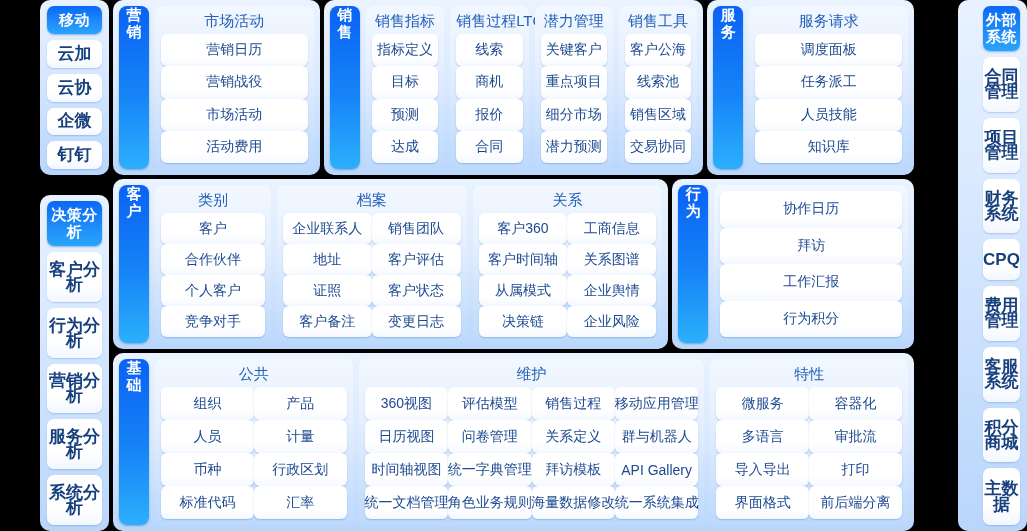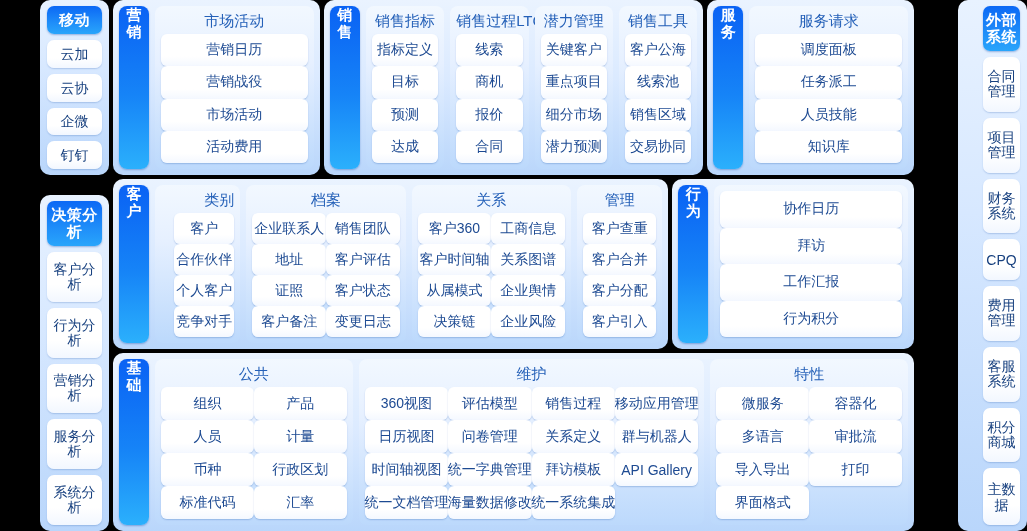--- a/index.html
+++ b/index.html
@@ -37,22 +37,22 @@
     text-align:center;
     padding:5px 0 6px;
     letter-spacing:.5px;
     box-shadow:0 1px 2px rgba(0,60,160,.35);
   }
   .rail-item{
     flex:1 1 auto;
     border-radius:7px;
     background:linear-gradient(180deg,#ffffff 0%,#ffffff 65%,#f2f7ff 100%);
     color:#17407f;
-    font-size:14px;line-height:16px;
-    font-weight:normal;
+    font-size:17px;line-height:16px;
+    font-weight:bold;
     display:flex;align-items:center;justify-content:center;
     text-align:center;
     box-shadow:0 1px 1.5px rgba(40,90,170,.25);
     padding:2px 0;
   }
   .rail-item.two{line-height:15px;}
 
   
   .center{
     flex:1 1 auto;
@@ -223,21 +223,21 @@
             </div>
           </div>
         </div>
       </div>
     <div class="band" id="band-1" style="flex:0 0 170px;">
         <div class="section" style="flex: 1 1 411.2px;">
           <div class="spine">
             <span>客户</span>
           </div>
           <div class="groups">
-            <div class="group" style="flex: 1 1 74px; align-items: flex-end;">
+            <div class="group" style="flex: 1 1 74px;">
               <div class="group-title">类别</div>
               <div class="tiles c1">
                 <div class="tile">客户</div>
                 <div class="tile">合作伙伴</div>
                 <div class="tile">个人客户</div>
                 <div class="tile">竞争对手</div>
               </div>
             </div>
             <div class="group" style="flex: 1 1 148px;">
               <div class="group-title">档案</div>
@@ -256,29 +256,20 @@
               <div class="group-title">关系</div>
               <div class="tiles c2">
                 <div class="tile">客户360</div>
                 <div class="tile">工商信息</div>
                 <div class="tile">客户时间轴</div>
                 <div class="tile">关系图谱</div>
                 <div class="tile">从属模式</div>
                 <div class="tile">企业舆情</div>
                 <div class="tile">决策链</div>
                 <div class="tile">企业风险</div>
-              </div>
-            </div>
-            <div class="group" style="flex: 1 1 74px;">
-              <div class="group-title">管理</div>
-              <div class="tiles c1">
-                <div class="tile">客户查重</div>
-                <div class="tile">客户合并</div>
-                <div class="tile">客户分配</div>
-                <div class="tile">客户引入</div>
               </div>
             </div>
           </div>
         </div>
         <div class="section" style="flex: 1 1 97.6px;">
           <div class="spine">
             <span>行为</span>
           </div>
           <div class="groups">
             <div class="group notitle" style="flex: 1 1 74px;">
@@ -320,34 +311,36 @@
                 <div class="tile sm">移动应用管理</div>
                 <div class="tile">日历视图</div>
                 <div class="tile">问卷管理</div>
                 <div class="tile">关系定义</div>
                 <div class="tile">群与机器人</div>
                 <div class="tile">时间轴视图</div>
                 <div class="tile sm">统一字典管理</div>
                 <div class="tile">拜访模板</div>
                 <div class="tile sm">API Gallery</div>
                 <div class="tile sm">统一文档管理</div>
+                <div class="tile sm">角色业务规则</div>
                 <div class="tile sm">海量数据修改</div>
                 <div class="tile sm">统一系统集成</div>
               </div>
             </div>
             <div class="group" style="flex: 1 1 148px;">
               <div class="group-title">特性</div>
               <div class="tiles c2">
                 <div class="tile">微服务</div>
                 <div class="tile">容器化</div>
                 <div class="tile">多语言</div>
                 <div class="tile">审批流</div>
                 <div class="tile">导入导出</div>
                 <div class="tile">打印</div>
                 <div class="tile">界面格式</div>
+                <div class="tile">前后端分离</div>
               </div>
             </div>
           </div>
         </div>
       </div>
   </div>
 
   <div class="rail">
     <div class="rail-panel" id="rail-external" style="flex:1 1 auto;padding-left:25px;">
       <div class="rail-head">外部系统</div>

